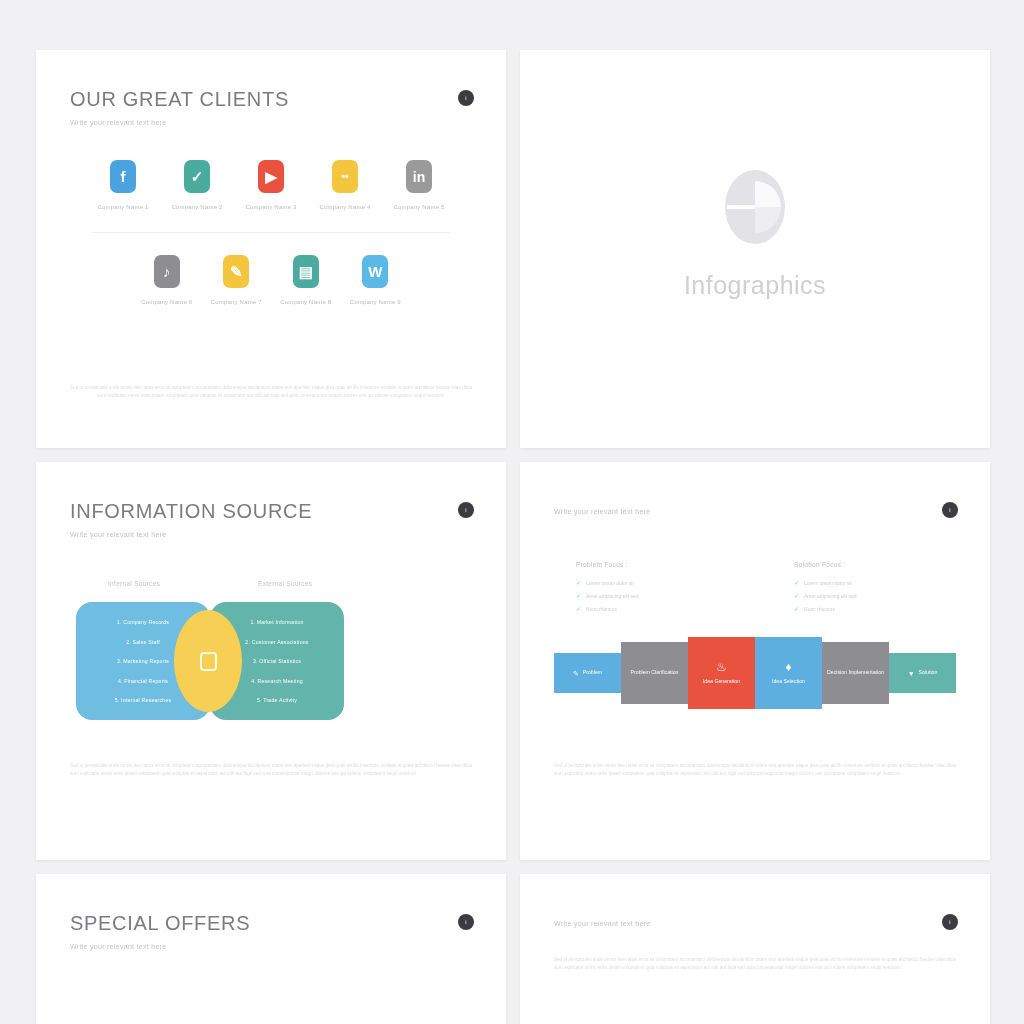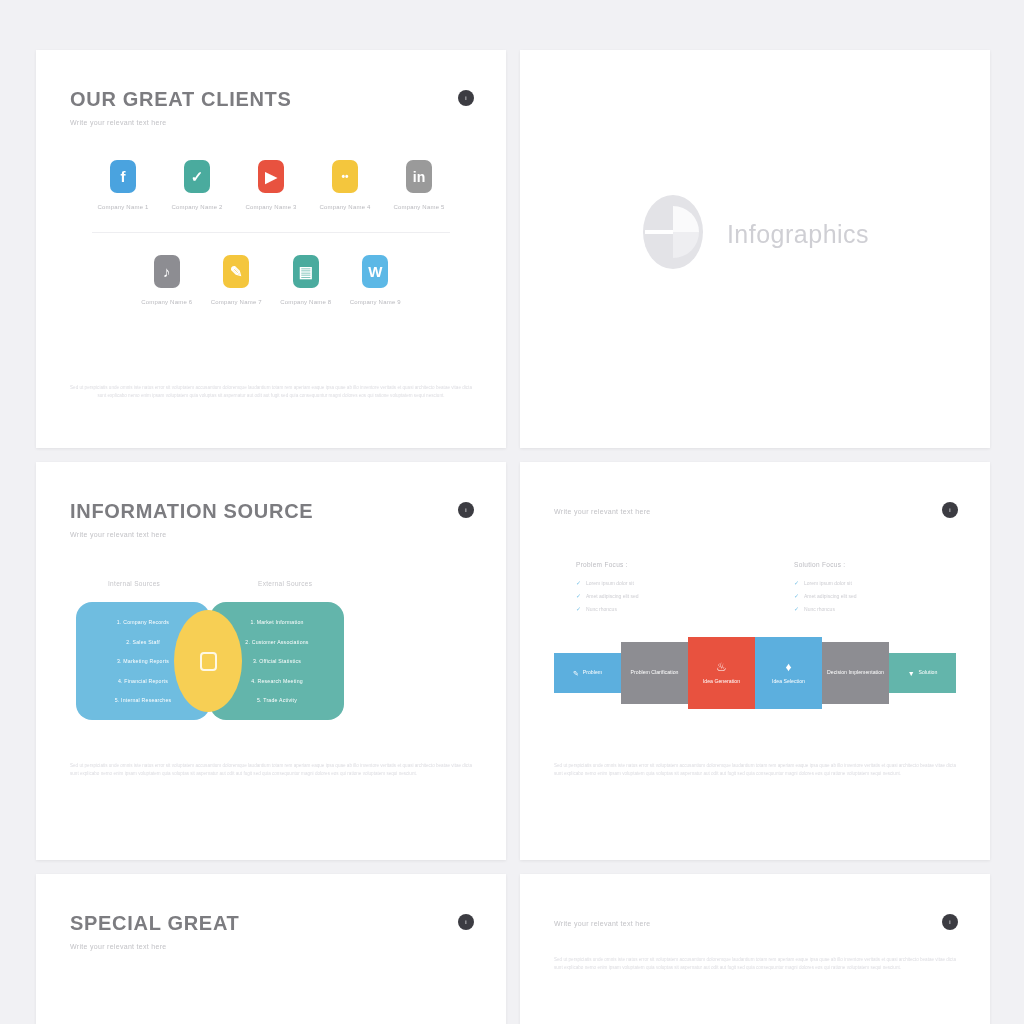--- a/index.html
+++ b/index.html
@@ -22,21 +22,21 @@
     position: relative;
     box-shadow: 0 1px 3px rgba(0,0,0,0.07);
     overflow: hidden;
   }
   .panel-inner { padding: 38px 34px 0 34px; position: relative; height: 100%; }
 
   .slide-title {
     font-size: 20px;
     letter-spacing: 0.7px;
     color: #7c7c80;
-    font-weight: 700;
+    font-weight: 400;
   }
   .slide-sub {
     font-size: 7px;
     color: #c2c2c6;
     margin-top: 8px;
     letter-spacing: .3px;
   }
   .badge {
     position: absolute;
     top: 40px; right: 32px;
@@ -76,21 +76,21 @@
     left: 34px; right: 34px;
     font-size: 4.6px;
     line-height: 1.85;
     color: #dcdce1;
     text-align: center;
   }
 
   
   .info-center {
     height: 100%;
-    display: flex; flex-direction: row;
+    display: flex; flex-direction: column;
     align-items: center; justify-content: center;
     padding-bottom: 30px;
     gap: 22px;
   }
   .info-label { font-size: 25px; color: #cfcfd4; letter-spacing: .5px; }
 
   
   .venn-wrap { position: relative; margin-top: 42px; height: 160px; }
   .venn-head {
     position: absolute; top: 0;
@@ -336,21 +336,21 @@
           <span style="margin-left:4px">Solution</span>
         </div>
       </div>
 
       <div class="body-copy" style="top:300px; text-align:justify">Sed ut perspiciatis unde omnis iste natus error sit voluptatem accusantium doloremque laudantium totam rem aperiam eaque ipsa quae ab illo inventore veritatis et quasi architecto beatae vitae dicta sunt explicabo nemo enim ipsam voluptatem quia voluptas sit aspernatur aut odit aut fugit sed quia consequuntur magni dolores eos qui ratione voluptatem sequi nesciunt.</div>
     </div>
   </div>
 
   <div class="panel">
     <div class="panel-inner">
-      <div class="slide-title">SPECIAL GREAT</div>
+      <div class="slide-title">SPECIAL OFFERS</div>
       <div class="slide-sub">Write your relevant text here</div>
       <div class="badge">i</div>
 
       <div class="offers-row">
         
         
         
         
       </div>
     </div>

